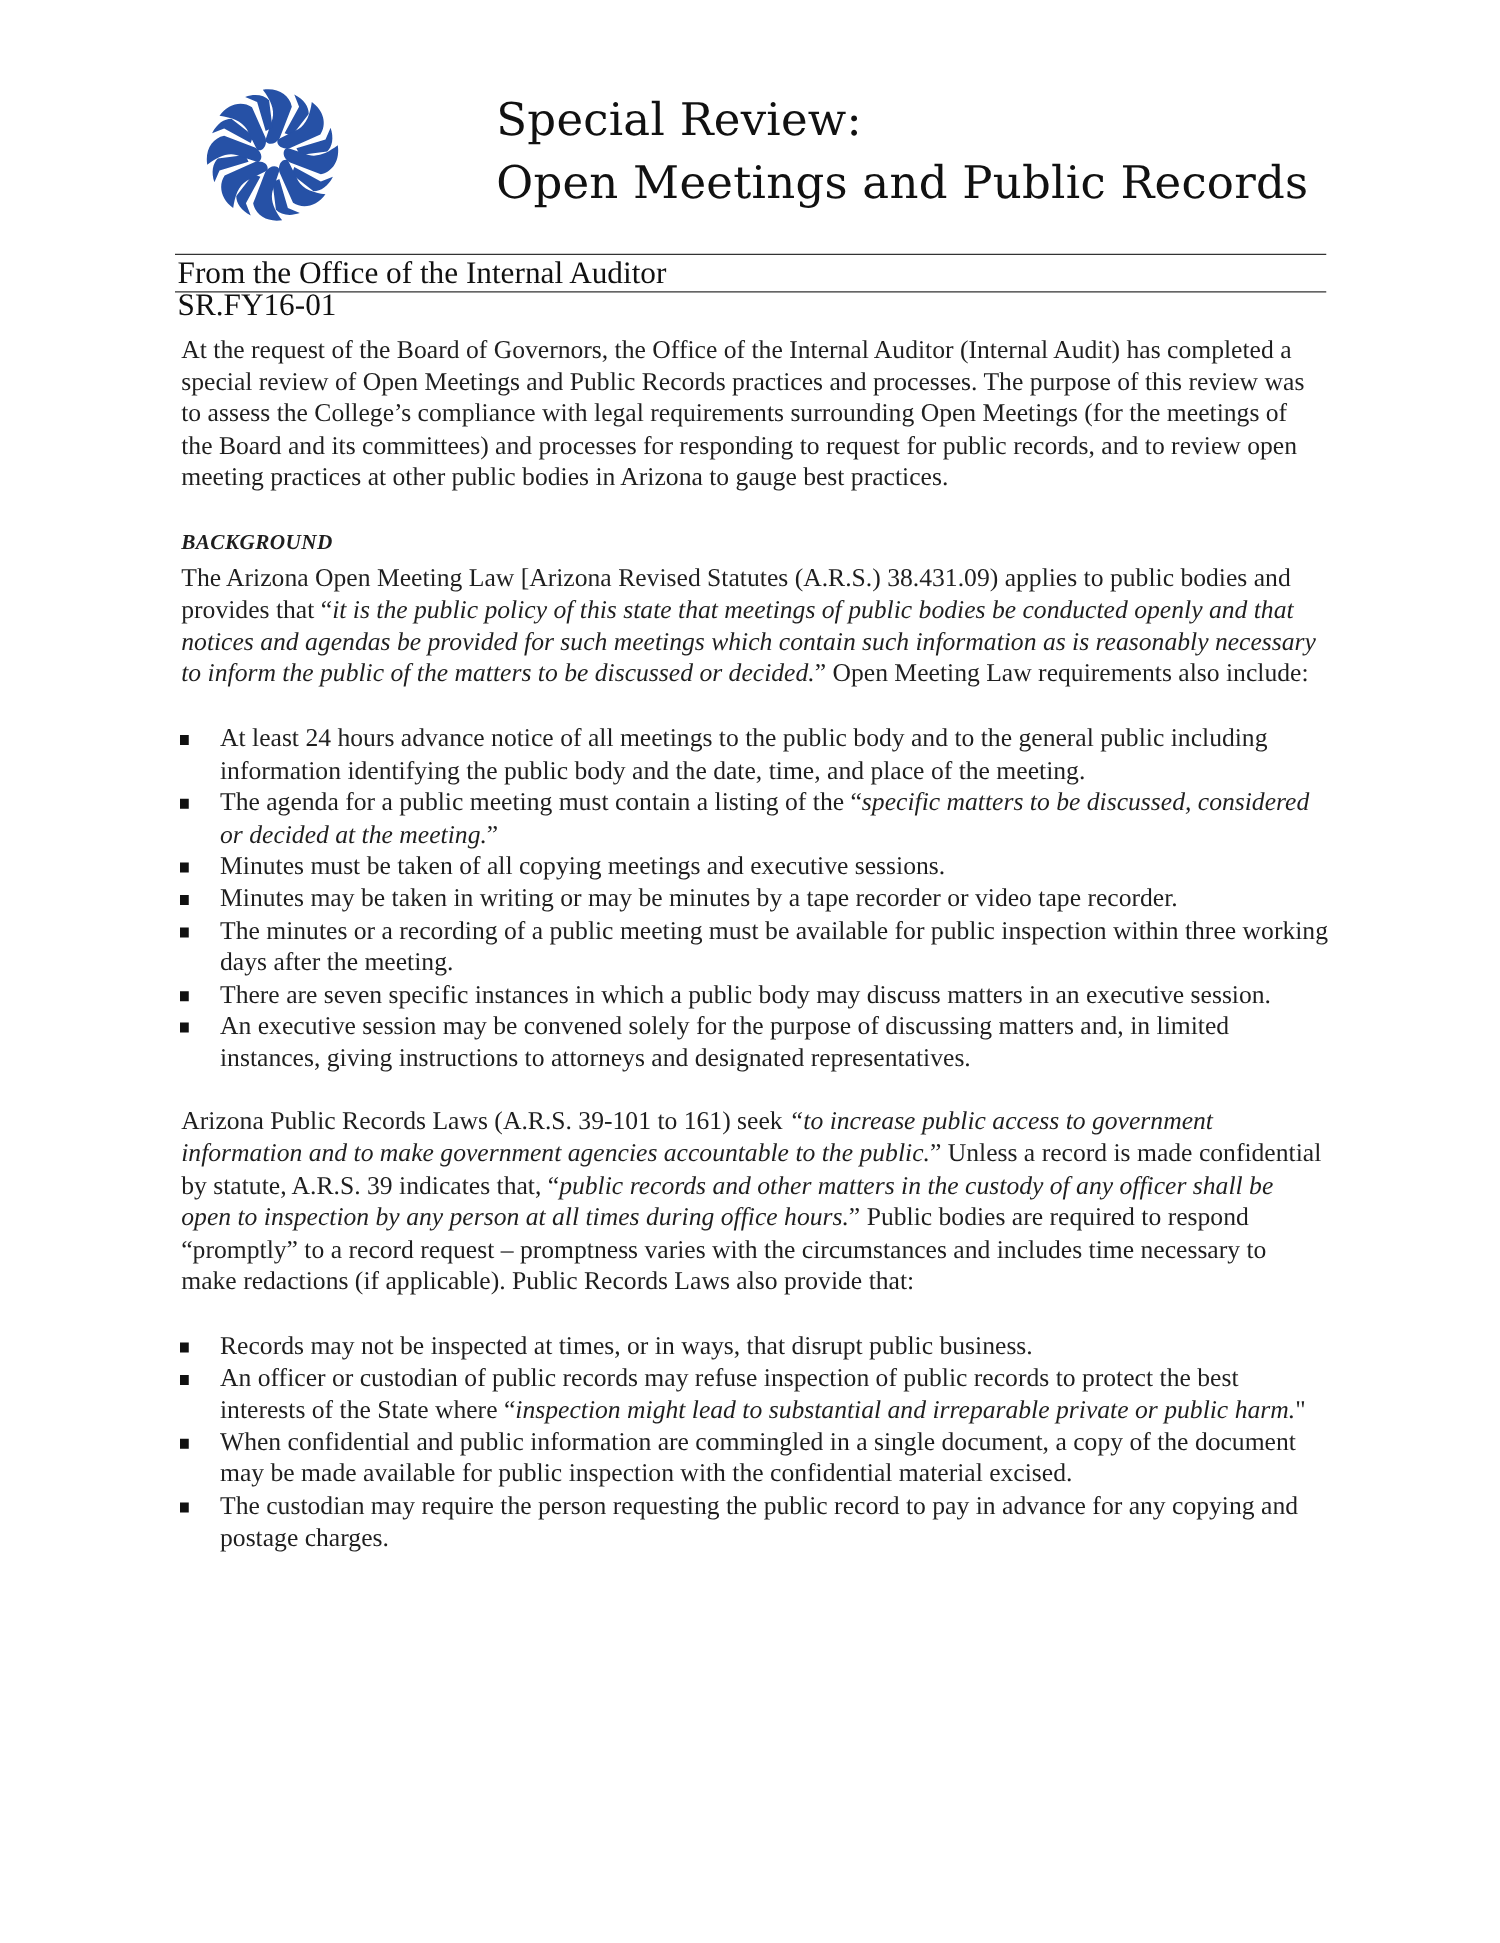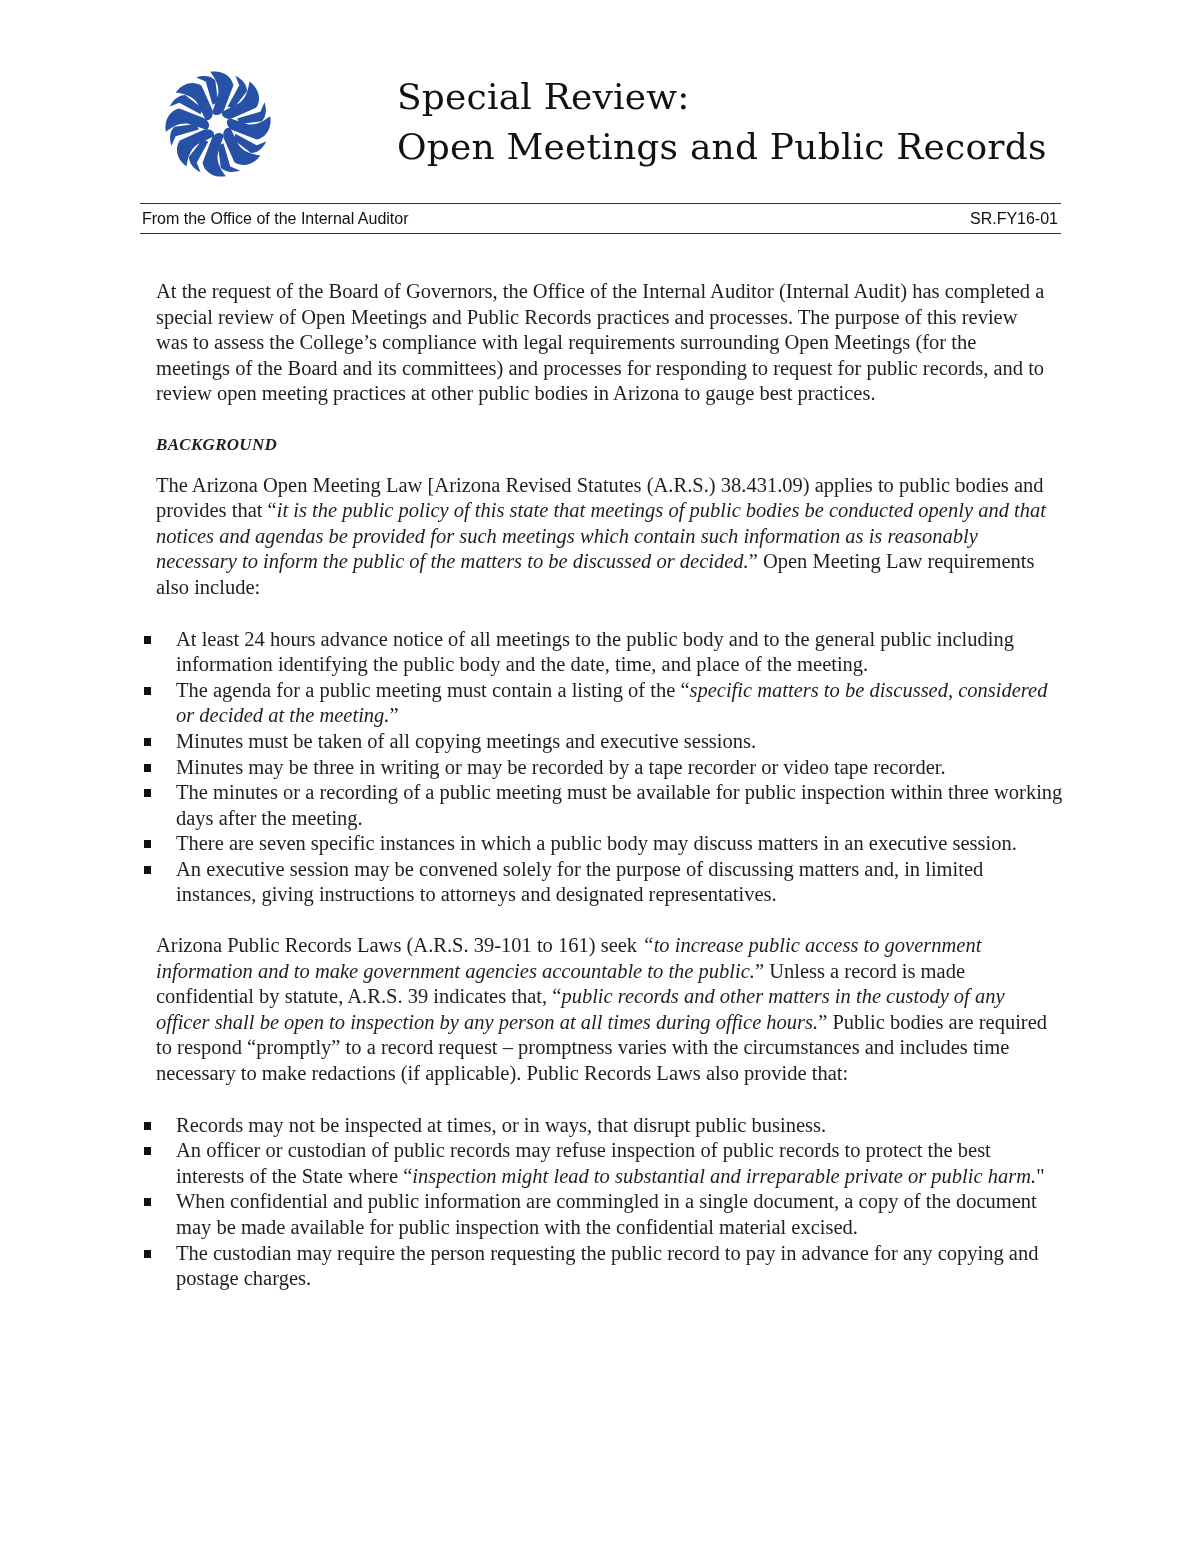--- a/index.html
+++ b/index.html
@@ -6,24 +6,24 @@
     body { width: 1200px; height: 1554px; position: relative; overflow: hidden; color: #1a1a1a; }
     .page { position: absolute; left: 0; top: 0; width: 1200px; height: 1554px; }
 
     .logo { position: absolute; left: 160px; top: 66px; width: 116px; height: 116px; }
     .title { position: absolute; left: 353px; top: 72px; font-family: "DejaVu Serif", serif; font-size: 36px; line-height: 50px; color: #111; letter-spacing: 0.2px; margin-left: 44px; }
     .title div { white-space: nowrap; }
 
     .rule { position: absolute; left: 140px; width: 921px; height: 1px; background: #333; }
     .rule.top { top: 203px; }
     .rule.bottom { top: 233px; }
-    .subhead { position: absolute; left: 142px; top: 206px; width: 916px; height: 26px; font-family: Liberation Sans, sans-serif; font-size: 16px; line-height: 26px; display: flex; justify-content: space-between; color: #111; }
+    .subhead { position: absolute; left: 142px; top: 206px; width: 916px; height: 26px; font-family: Liberation Serif, serif; font-size: 25px; line-height: 26px; display: flex; justify-content: space-between; color: #111; flex-direction: column; }
 
     .body { position: absolute; left: 141px; top: 264px; width: 922px; font-family: "Liberation Serif", serif; font-size: 20.5px; line-height: 25.6px; color: #1f1f1f; }
-    .body p { margin: 15px; }
+    .body p { margin: 4px; }
     .body .para1 { margin-bottom: 25px; }
     .heading { font-weight: bold; font-size: 17px; letter-spacing: 0.3px; margin: 0; font-style: italic; }
     em, .it { font-style: italic; }
 
     ul.bullets { list-style: none; margin: 26px 0 25px 0; padding: 0; }
     ul.bullets li { position: relative; padding-left: 35px; }
     ul.bullets li::before { content: ""; position: absolute; left: 3px; top: 9px; width: 7px; height: 8px; background: #111; }
   </style>
 </head>
 <body>
@@ -61,21 +61,21 @@
   <div class="body">
     <p class="para1">At the request of the Board of Governors, the Office of the Internal Auditor (Internal Audit) has completed a special review of Open Meetings and Public Records practices and processes.  The purpose of this review was to assess the College’s compliance with legal requirements surrounding Open Meetings (for the meetings of the Board and its committees) and processes for responding to request for public records, and to review open meeting practices at other public bodies  in Arizona to gauge best practices.</p>
 
     <p class="heading">BACKGROUND</p>
     <p><span>The Arizona Open Meeting Law [Arizona Revised Statutes (A.R.S.) 38.431.09) applies to public bodies and provides that “</span><em>it is the public policy of this state that meetings of public bodies be conducted openly and that notices and agendas be provided for such meetings which contain such information as is reasonably necessary to inform the public of the matters to be discussed or decided.</em><span>” Open Meeting Law requirements also include:</span></p>
 
     <ul class="bullets">
       <li><span>At least 24 hours advance notice of all meetings to the public body and to the general public including information identifying the public body and the date, time, and place of the meeting.</span></li>
       <li><span>The agenda for a public meeting must contain a listing of the “</span><em>specific matters to be discussed, considered or decided at the meeting.</em><span>”</span></li>
       <li><span>Minutes must be taken of all copying meetings and executive sessions.</span></li>
-      <li><span>Minutes may be three in writing or may be recorded by a tape recorder or video tape recorder.</span></li>
+      <li><span>Minutes may be taken in writing or may be minutes by a tape recorder or video tape recorder.</span></li>
       <li><span>The minutes or a recording of a public meeting must be available for public inspection within three working days after the meeting.</span></li>
       <li><span>There are seven specific instances in which a public body may discuss matters in an executive session.</span></li>
       <li><span>An executive session may be convened solely for the purpose of discussing matters and, in limited instances, giving instructions to attorneys and designated representatives.</span></li>
     </ul>
 
     <p><span>Arizona Public Records Laws (A.R.S. 39-101 to 161) seek </span><em>“to increase public access to government information and to make government agencies accountable to the public.</em><span>”  Unless a record is made confidential by statute, A.R.S. 39 indicates that, “</span><em>public records and other matters in the custody of any officer shall be open to inspection by any person at all times during office hours.</em><span>”  Public bodies are required to respond “promptly” to a record request – promptness varies with the circumstances and includes time necessary to make redactions (if applicable).  Public Records Laws also provide that:</span></p>
 
     <ul class="bullets">
       <li><span>Records may not be inspected at times, or in ways, that disrupt public business.</span></li>
       <li><span>An officer or custodian of public records may refuse inspection of public records to protect the best interests of the State where “</span><em>inspection might lead to substantial and irreparable private or public harm.</em><span>"</span></li>

